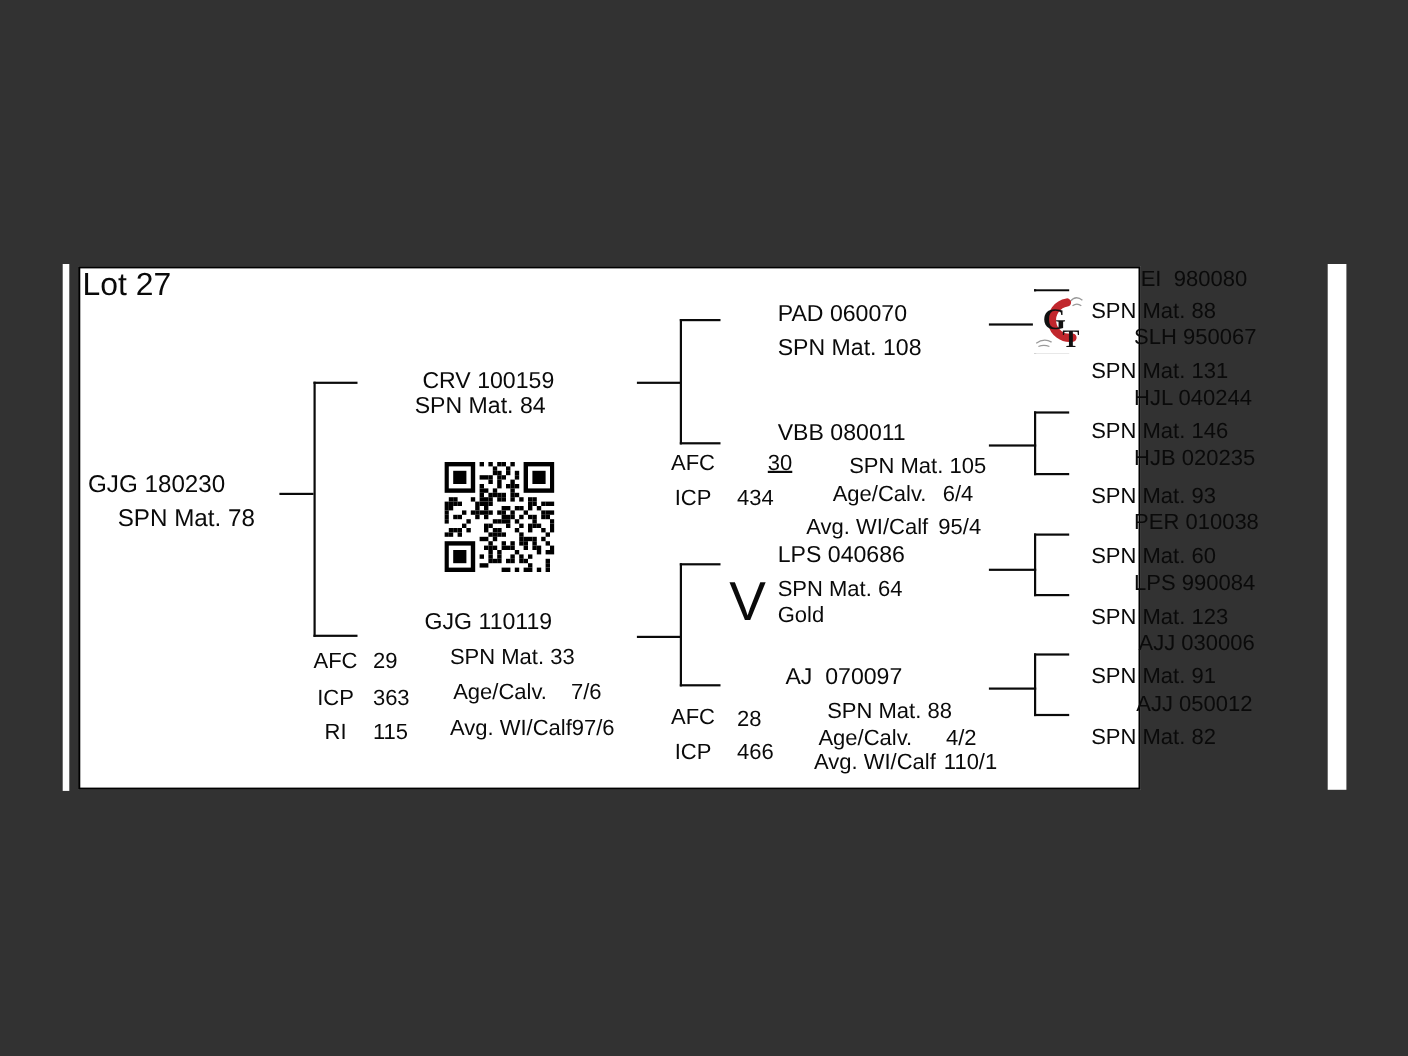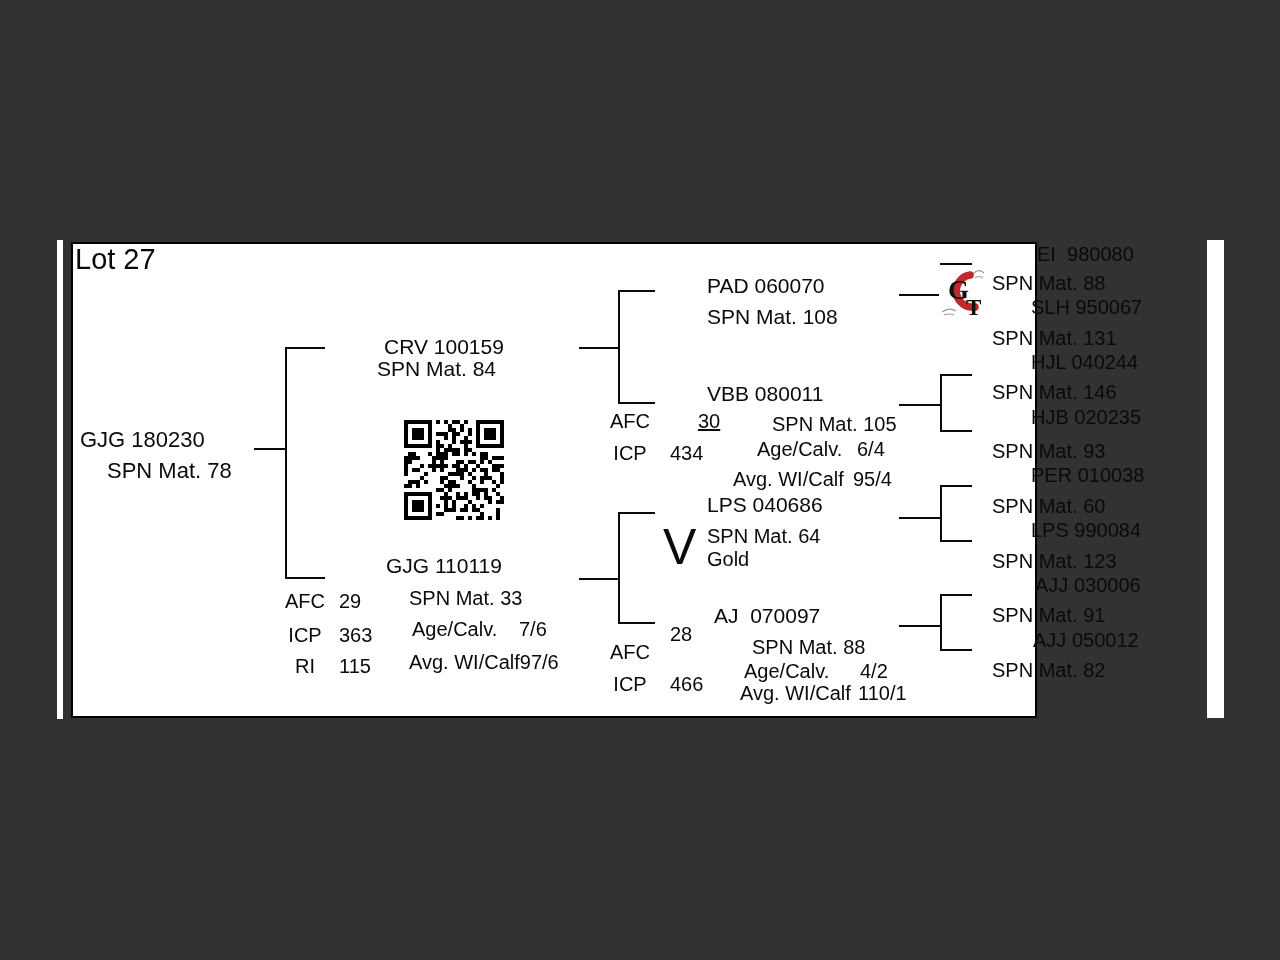--- a/index.html
+++ b/index.html
@@ -309,21 +309,21 @@
   <div class="t" style="left:660px;top:225px;">Avg. WI/Calf</div>
   <div class="t" style="left:780px;top:225px;">95/4</div>
 
   <div class="t t21" style="left:634px;top:250px;">LPS 040686</div>
   <div class="t t50" style="left:590px;top:276px;">V</div>
   <div class="t" style="left:634px;top:282px;">SPN Mat. 64</div>
   <div class="t" style="left:634px;top:305px;">Gold</div>
 
   <div class="t t21" style="left:641px;top:361px;">AJ  070097</div>
   <div class="t lbl" style="left:532px;top:398px;">AFC</div>
-  <div class="t" style="left:597px;top:380px;">28</div>
+  <div class="t" style="left:597px;top:400px;">28</div>
   <div class="t" style="left:679px;top:393px;">SPN Mat. 88</div>
   <div class="t lbl" style="left:532px;top:430px;">ICP</div>
   <div class="t" style="left:597px;top:430px;">466</div>
   <div class="t" style="left:671px;top:417px;">Age/Calv.</div>
   <div class="t" style="left:787px;top:417px;">4/2</div>
   <div class="t" style="left:667px;top:439px;">Avg. WI/Calf</div>
   <div class="t" style="left:785px;top:439px;">110/1</div>
 
   <div class="t" style="left:964px;top:0px;">EI  980080</div>
   <div class="t" style="left:919px;top:29px;">SPN Mat. 88</div>

